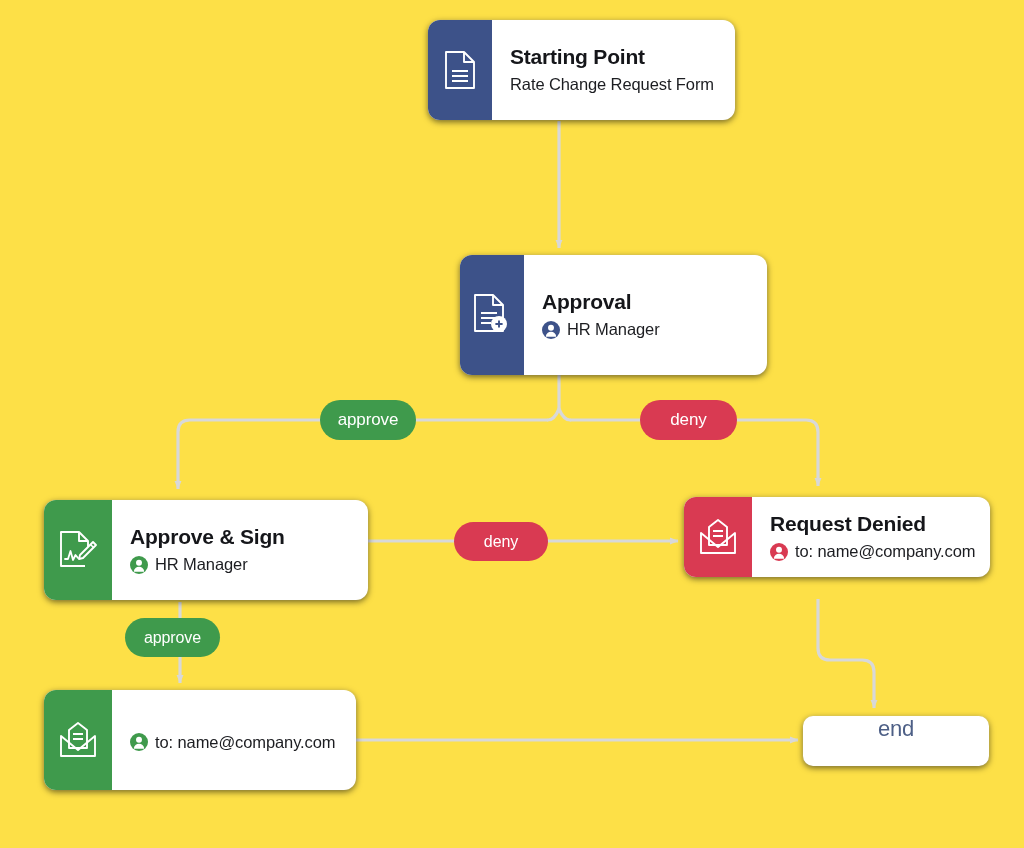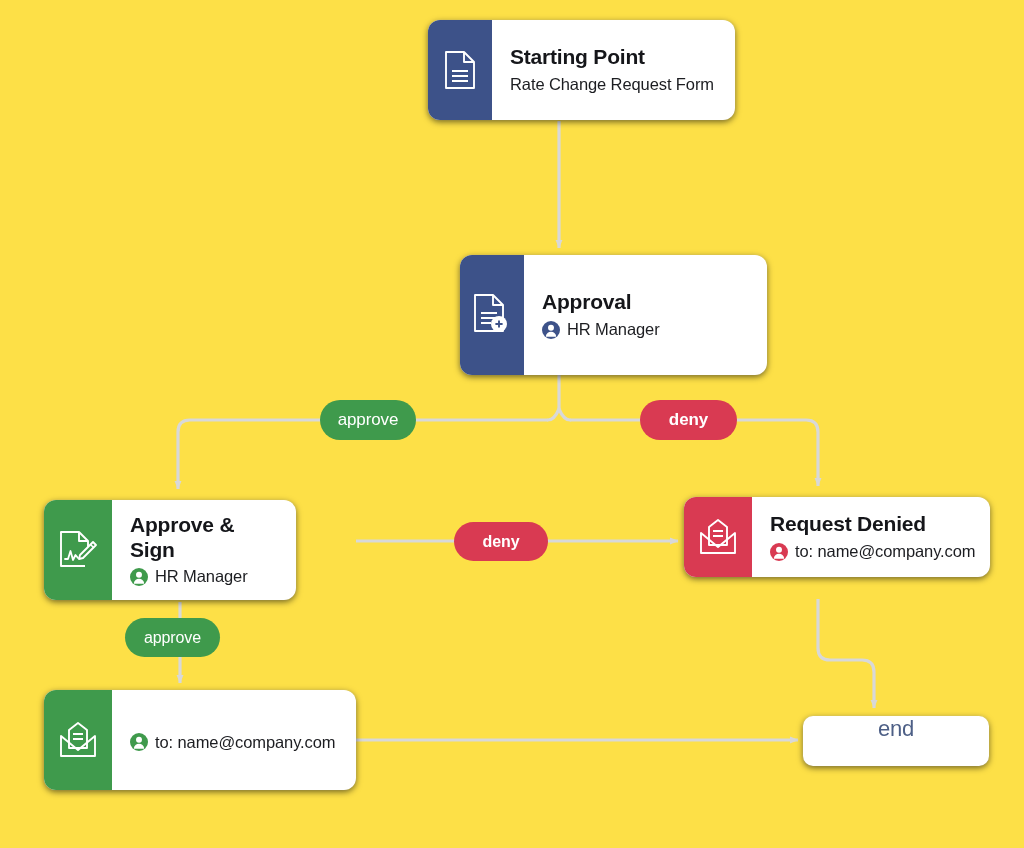--- a/index.html
+++ b/index.html
@@ -92,21 +92,21 @@
     justify-content: center;
     border-radius: 999px;
     color: #ffffff;
     font-size: 17px;
     letter-spacing: -0.1px;
     box-sizing: border-box;
     white-space: nowrap;
     text-align: right;
   }
   .pill-approve { background: #3f9a4c; }
-  .pill-deny { background: #d93a52; font-weight: bold; }
+  .pill-deny { background: #d93a52; }
   .pill-sm { font-size: 16px; }
 </style>
 </head>
 <body>
 
 <div id="canvas">
 
   <svg id="edges" viewBox="0 0 1024 848" width="1024" height="848">
     <defs>
       <marker id="arrowhead" markerWidth="10" markerHeight="8" refX="8.4" refY="4" orient="auto" markerUnits="userSpaceOnUse">
@@ -172,21 +172,21 @@
             <circle cx="10" cy="10" r="10" fill="#3d5289"></circle>
             <circle cx="10" cy="7.6" r="3.3" fill="#ffffff"></circle>
             <path d="M4.1,17.4 C4.6,13.6 7.1,11.9 10,11.9 C12.9,11.9 15.4,13.6 15.9,17.4 Z" fill="#ffffff"></path>
           </svg>
         </span>
         <span class="node-sub-text">HR Manager</span>
       </div>
     </div>
   </div>
 
-  <div class="node" style="left:44px; top:500px; width:252px; height:100px;justify-content:flex-end;">
+  <div class="node" style="left:44px; top:500px; width:324px; height:100px;justify-content:flex-end;">
     <div class="node-icon" style="width:68px; background:#3f9a4c;">
       <svg width="42" height="42" viewBox="0 0 42 42" aria-hidden="true">
         <path d="M4,3 L22,3 L31,12 L31,17" fill="none" stroke="#ffffff" stroke-width="1.9" stroke-linejoin="round" stroke-linecap="round"></path>
         <path d="M22,3 L22,12 L31,12" fill="none" stroke="#ffffff" stroke-width="1.9" stroke-linejoin="round"></path>
         <path d="M4,3 L4,37 L28,37" fill="none" stroke="#ffffff" stroke-width="1.9" stroke-linejoin="round"></path>
         <path d="M8,30 L11,30 L13.5,22 L16,31 L18.5,26 L21,29" fill="none" stroke="#ffffff" stroke-width="1.8" stroke-linejoin="round" stroke-linecap="round"></path>
         <path d="M36,13 L39,16 L26,29 L22,30 L23,26 Z" fill="none" stroke="#ffffff" stroke-width="1.9" stroke-linejoin="round"></path>
         <line x1="33.5" y1="15.5" x2="36.5" y2="18.5" stroke="#ffffff" stroke-width="1.6"></line>
       </svg>
     </div>

